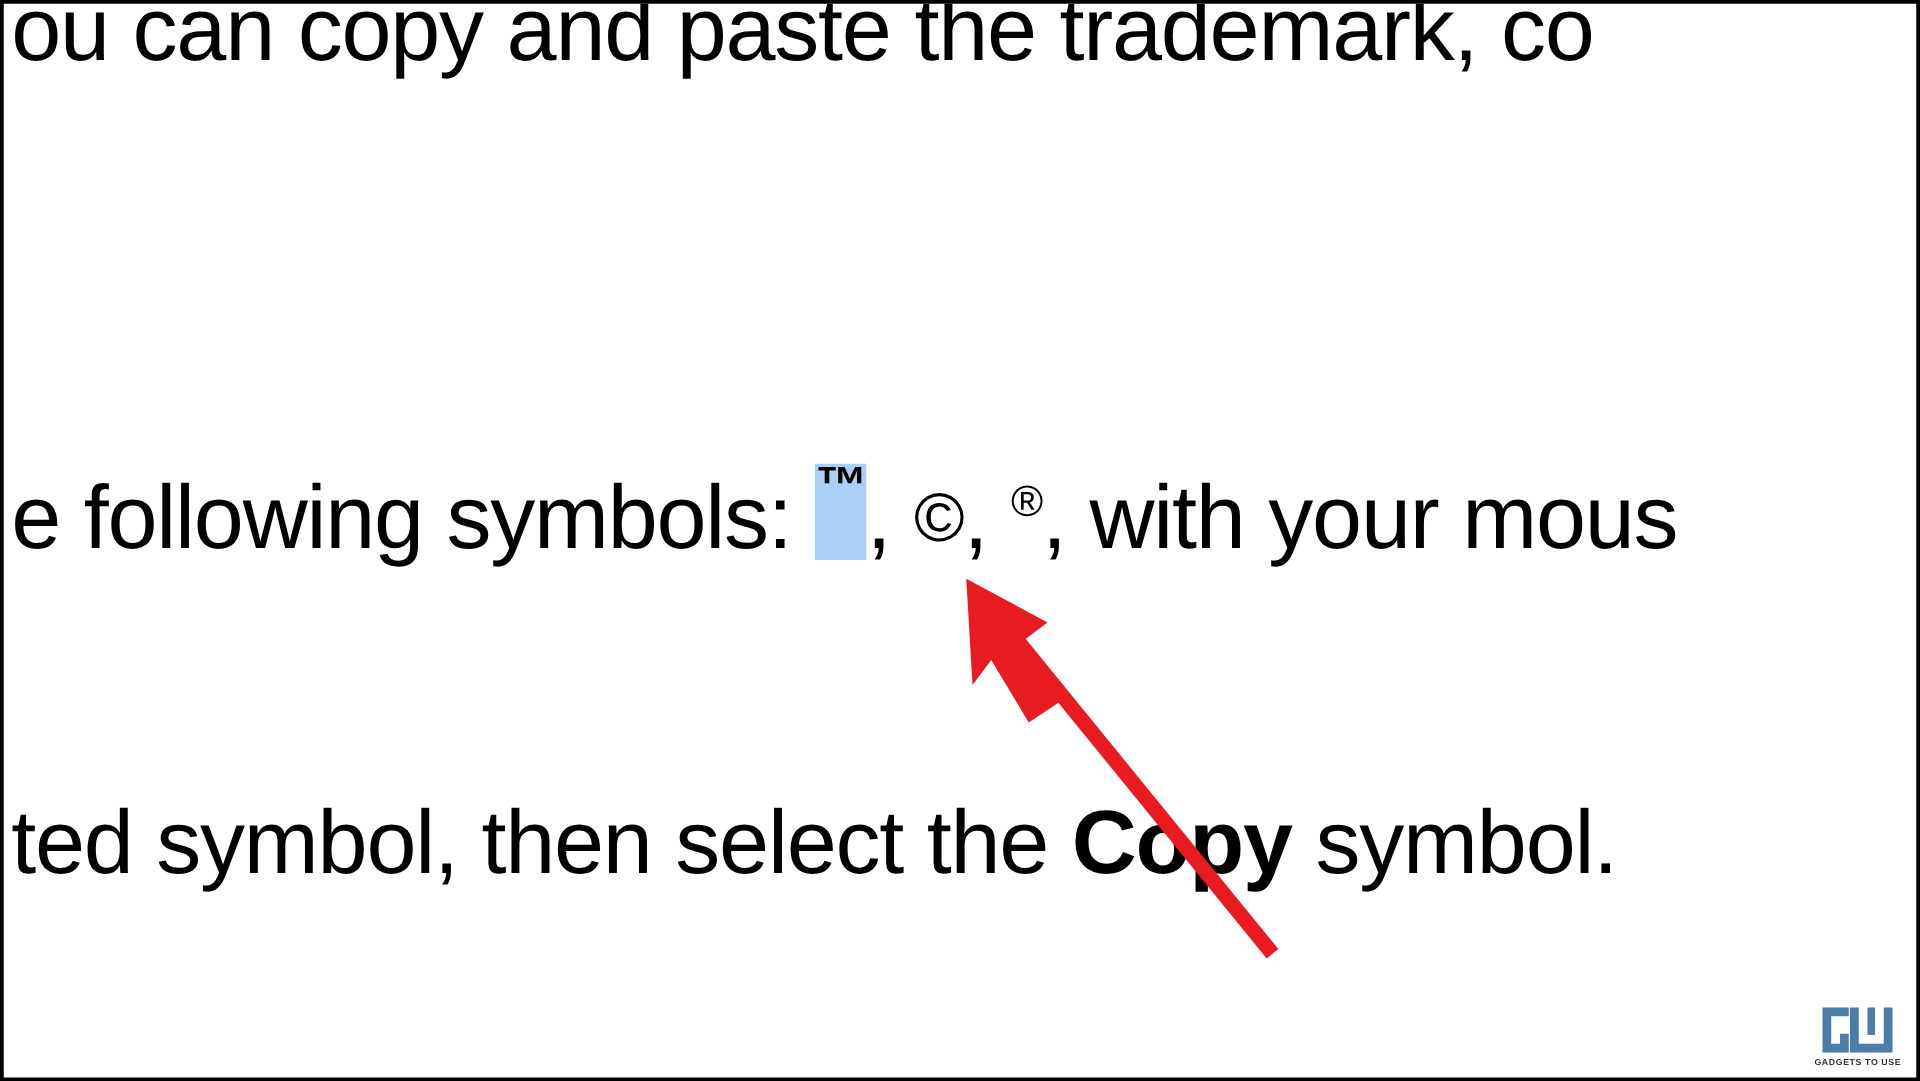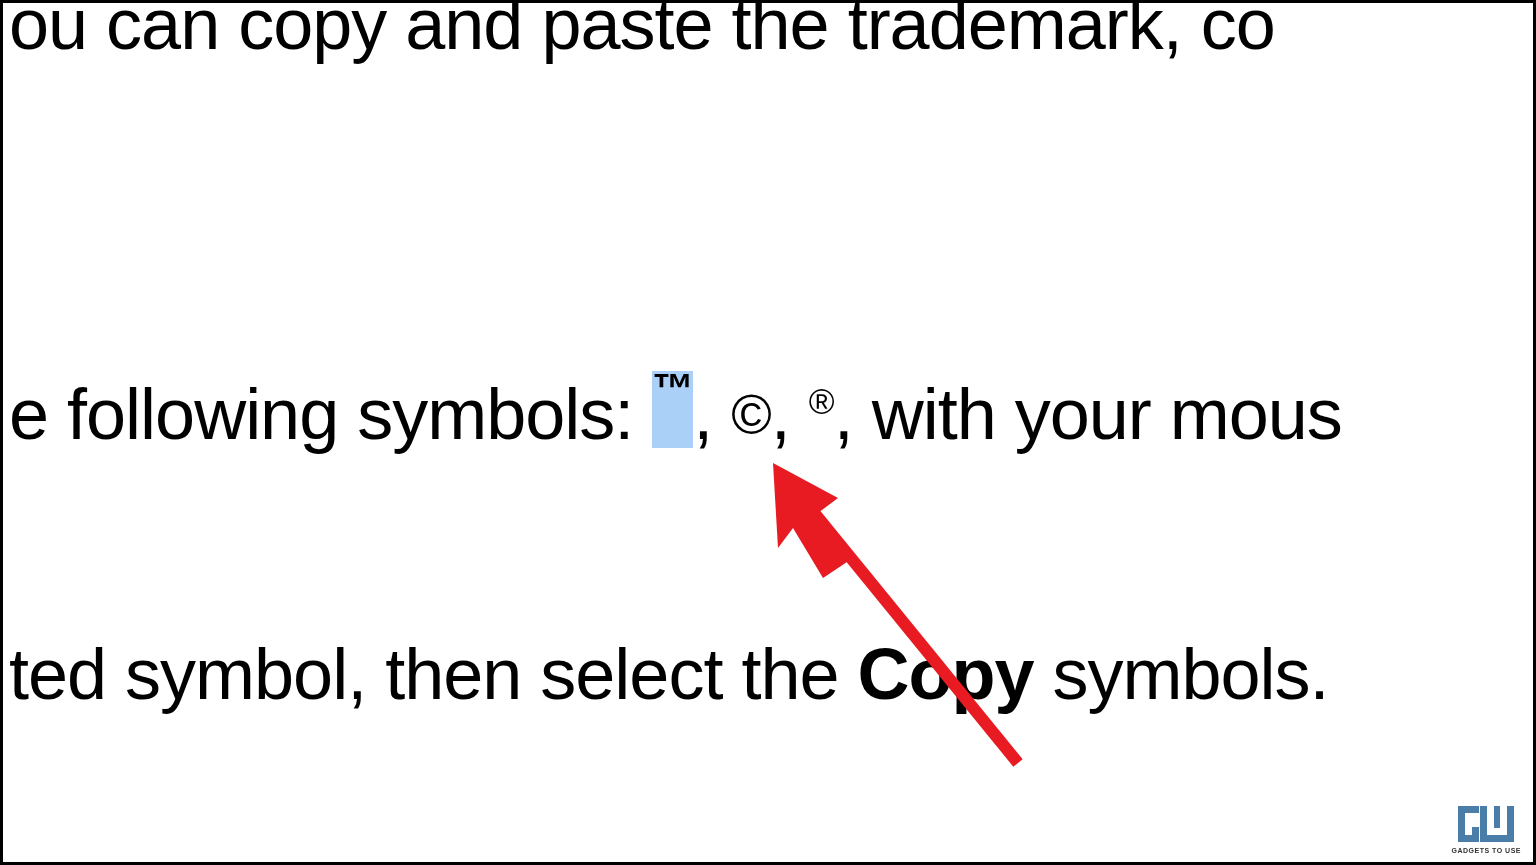--- a/index.html
+++ b/index.html
@@ -104,21 +104,21 @@
 <body>
 
 <div class="content">
   <div class="line1">ou can copy and paste the trademark, co</div>
 
   <div class="line2">
     <span>e following symbols: </span><span class="highlight"><span class="tm-symbol">™</span></span><span>, </span><span class="copyright-symbol">©</span><span>, </span><span class="registered-symbol">®</span><span>, with your mous</span>
   </div>
 
   <div class="line3">
-    <span>ted symbol, then select the </span><span class="bold">Copy</span><span> symbols.</span>
+    <span>ted symbol, then select the </span><span class="bold">Copy</span><span> symbol.</span>
   </div>
 </div>
 
 <svg class="arrow" width="300" height="340" viewBox="0 0 300 340">
   <defs>
     <marker id="arrowhead" markerWidth="12" markerHeight="12" refX="2" refY="6" orient="auto">
       <polygon points="0 0, 12 6, 0 12, 3 6" fill="#e81b23"></polygon>
     </marker>
   </defs>
   <line x1="255" y1="315" x2="35" y2="45" stroke="#e81b23" stroke-width="12"></line>

